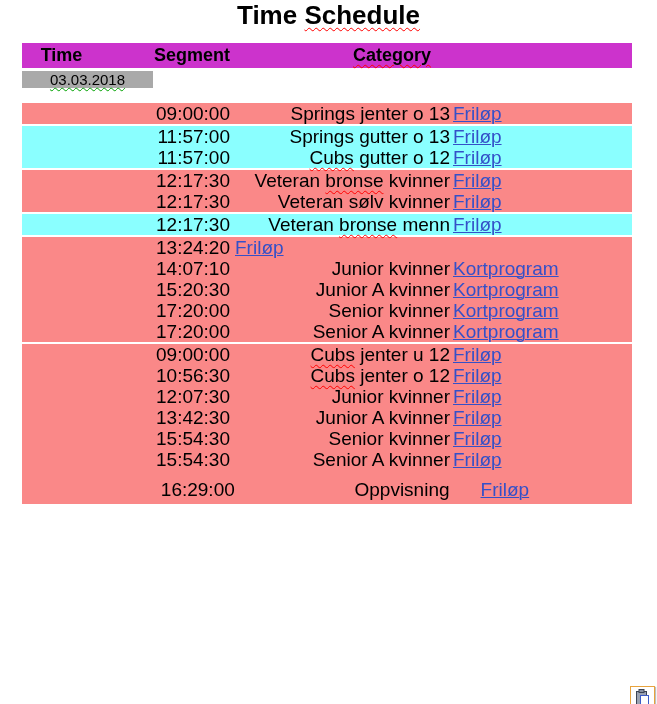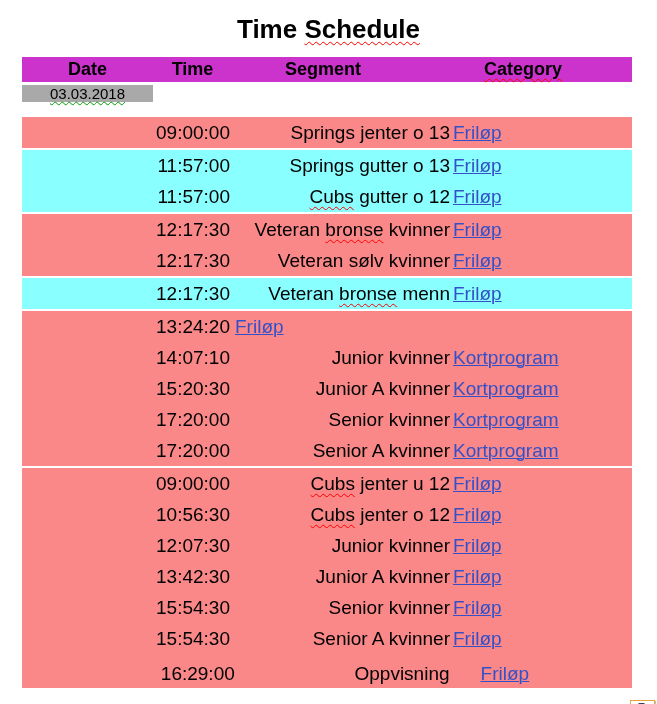--- a/index.html
+++ b/index.html
@@ -6,21 +6,21 @@
     margin: 0; padding: 0;
     width: 657px; height: 704px;
     overflow: hidden;
     background: #ffffff;
     font-family: "Liberation Sans", "DejaVu Sans", sans-serif;
     color: #000;
   }
   .page { position: relative; width: 657px; height: 704px; }
 
   .title {
-    margin: 14px 0 0 0;
+    margin: 0 0 0 0;
     height: 31px;
     text-align: center;
     font-size: 26px;
     font-weight: bold;
     line-height: 31px;
     letter-spacing: 0px;
   }
 
   .sq-red {
     text-decoration: underline;
@@ -63,21 +63,21 @@
     background: var(--date-bg, #a9a9a9);
     display: flex; align-items: center; justify-content: center;
     font-size: 15px;
   }
 
   .bg-salmon { background: var(--row-salmon, #fa8888); }
   .bg-cyan   { background: var(--row-cyan, #8affff); }
 
   .t-row {
     display: flex;
-    height: 31px;
+    height: 21px;
     align-items: center;
     font-size: 19px;
     white-space: nowrap;
   }
   .t-row.extra-top { height: 34px; padding-top: 5px; box-sizing: content-box; height: 29px; gap: 28px; }
 
   .cell { box-sizing: border-box; }
   .time-cell { text-align: right; padding-right: 2px; }
   .cat-cell  { padding-left: 2px; overflow: visible; text-align: right; }
   .seg-cell  { padding-left: 3px; }
@@ -104,21 +104,20 @@
 </style>
 </head>
 <body>
 
 <div class="page">
 
   <h1 class="title"><span>Time</span> <span class="sq-red">Schedule</span></h1>
 
   <div class="table">
     <div class="header-row">
-      <div class="hc c-date">Date</div>
       <div class="hc c-time">Time</div>
       <div class="hc c-seg">Segment</div>
       <div class="hc c-cat"><span class="sq-red">Category</span></div>
     </div>
     <div id="table-body">
         <div class="t-date-row">
           <div class="date-cell">
             <span class="sq-green">03.03.2018</span>
           </div>
         </div>

